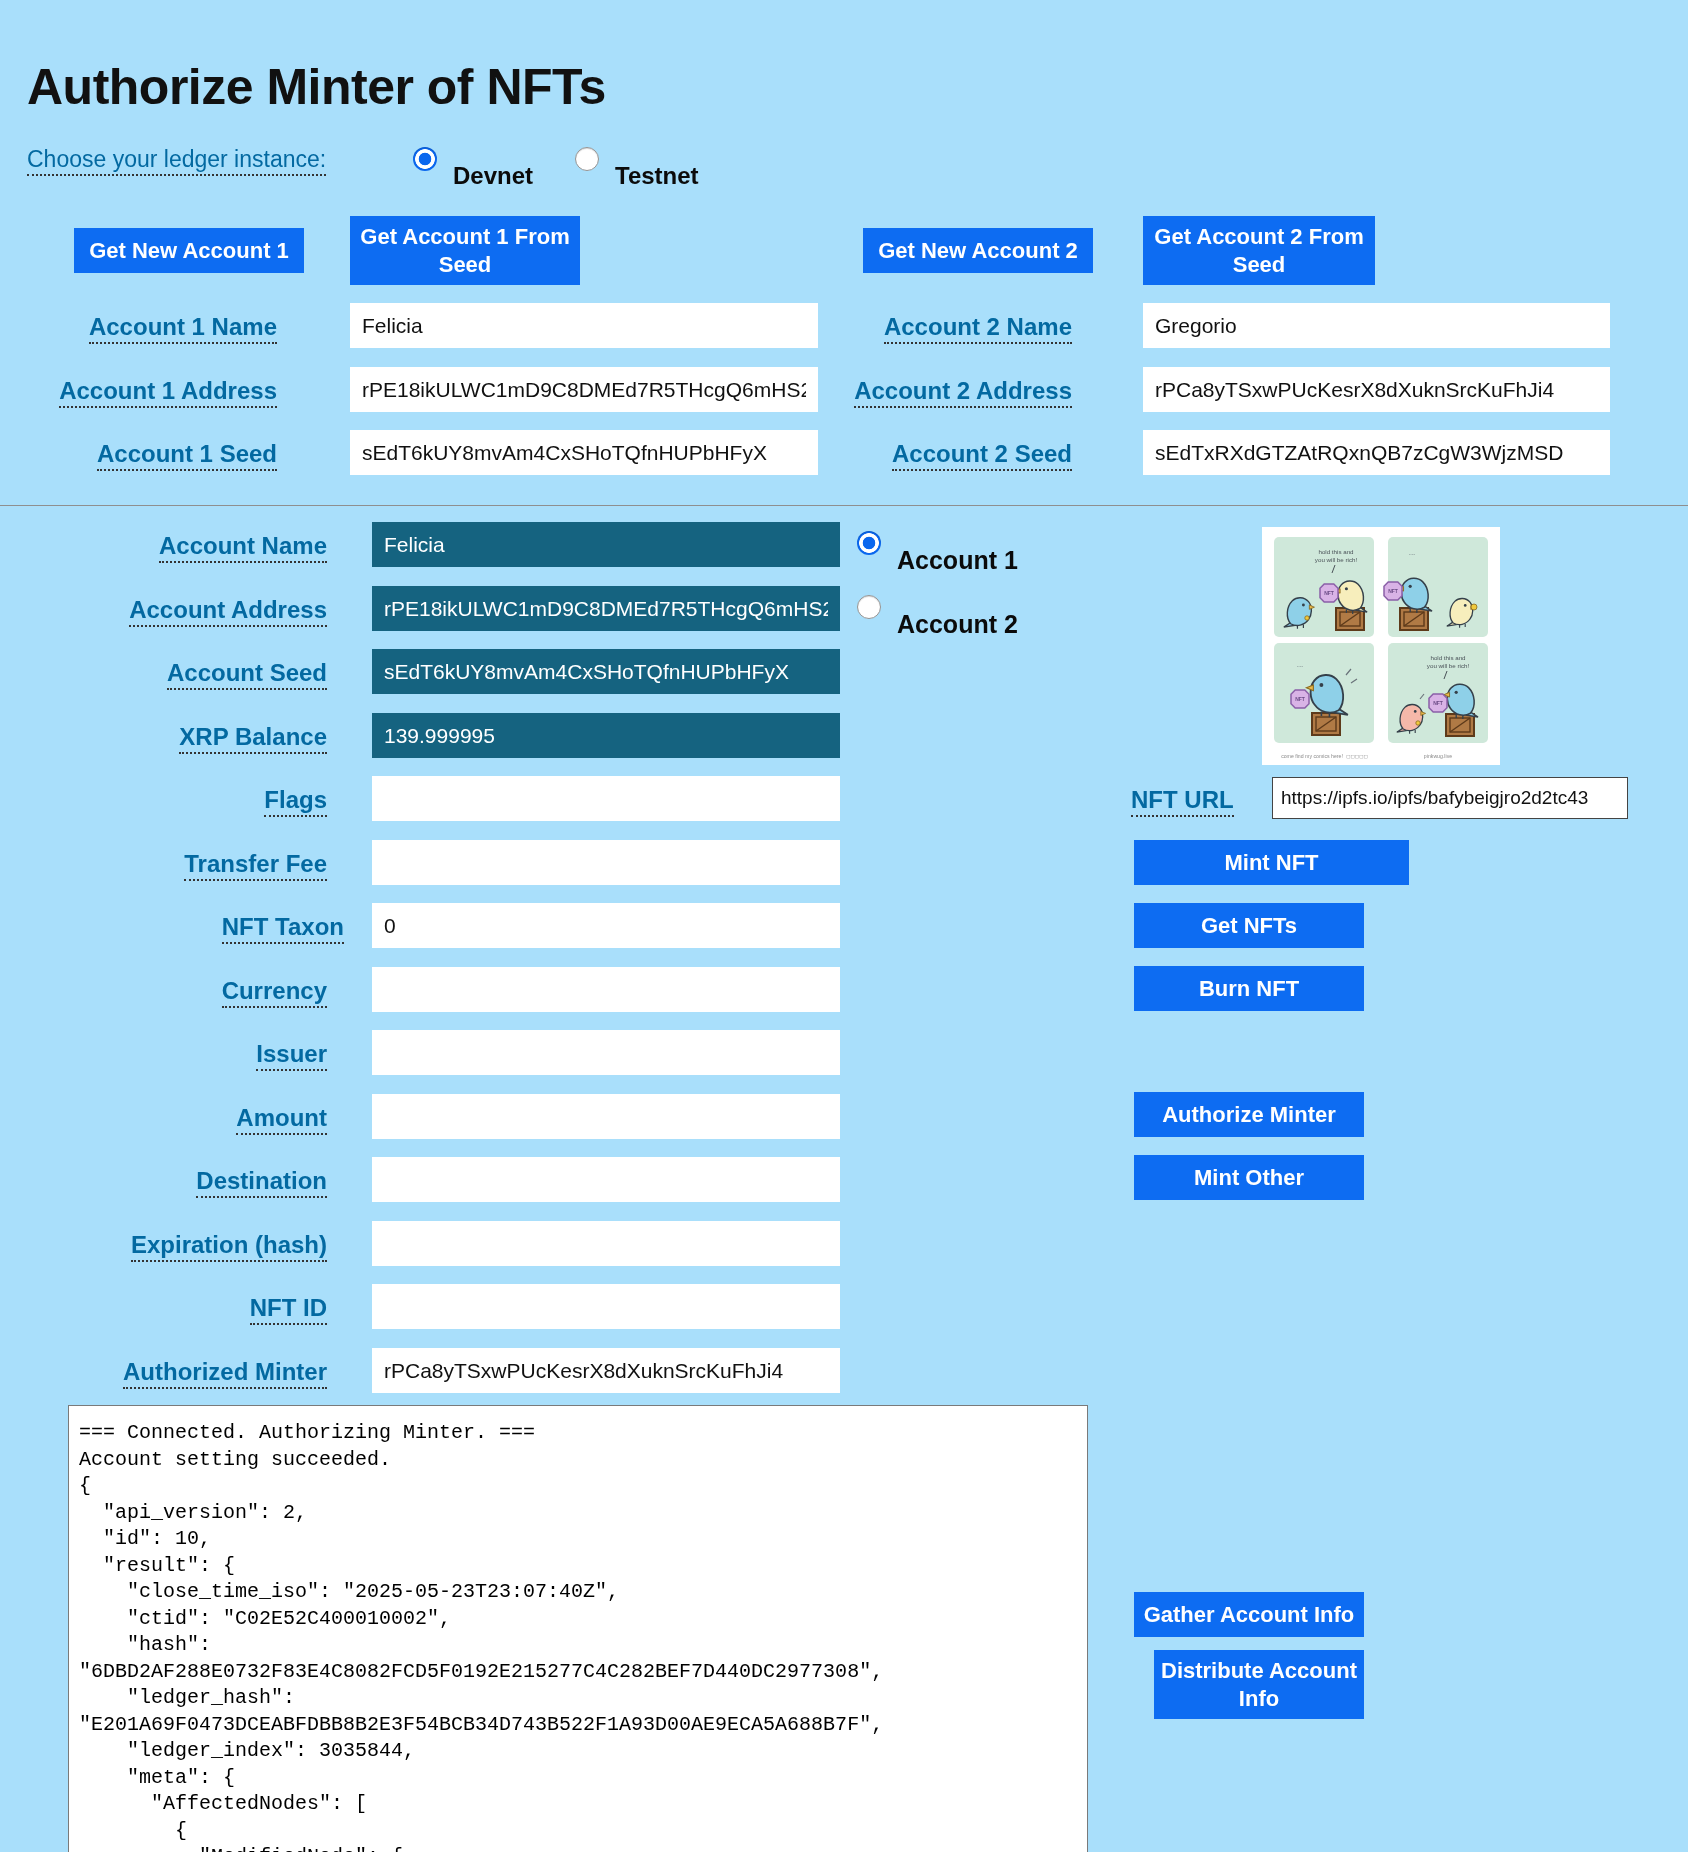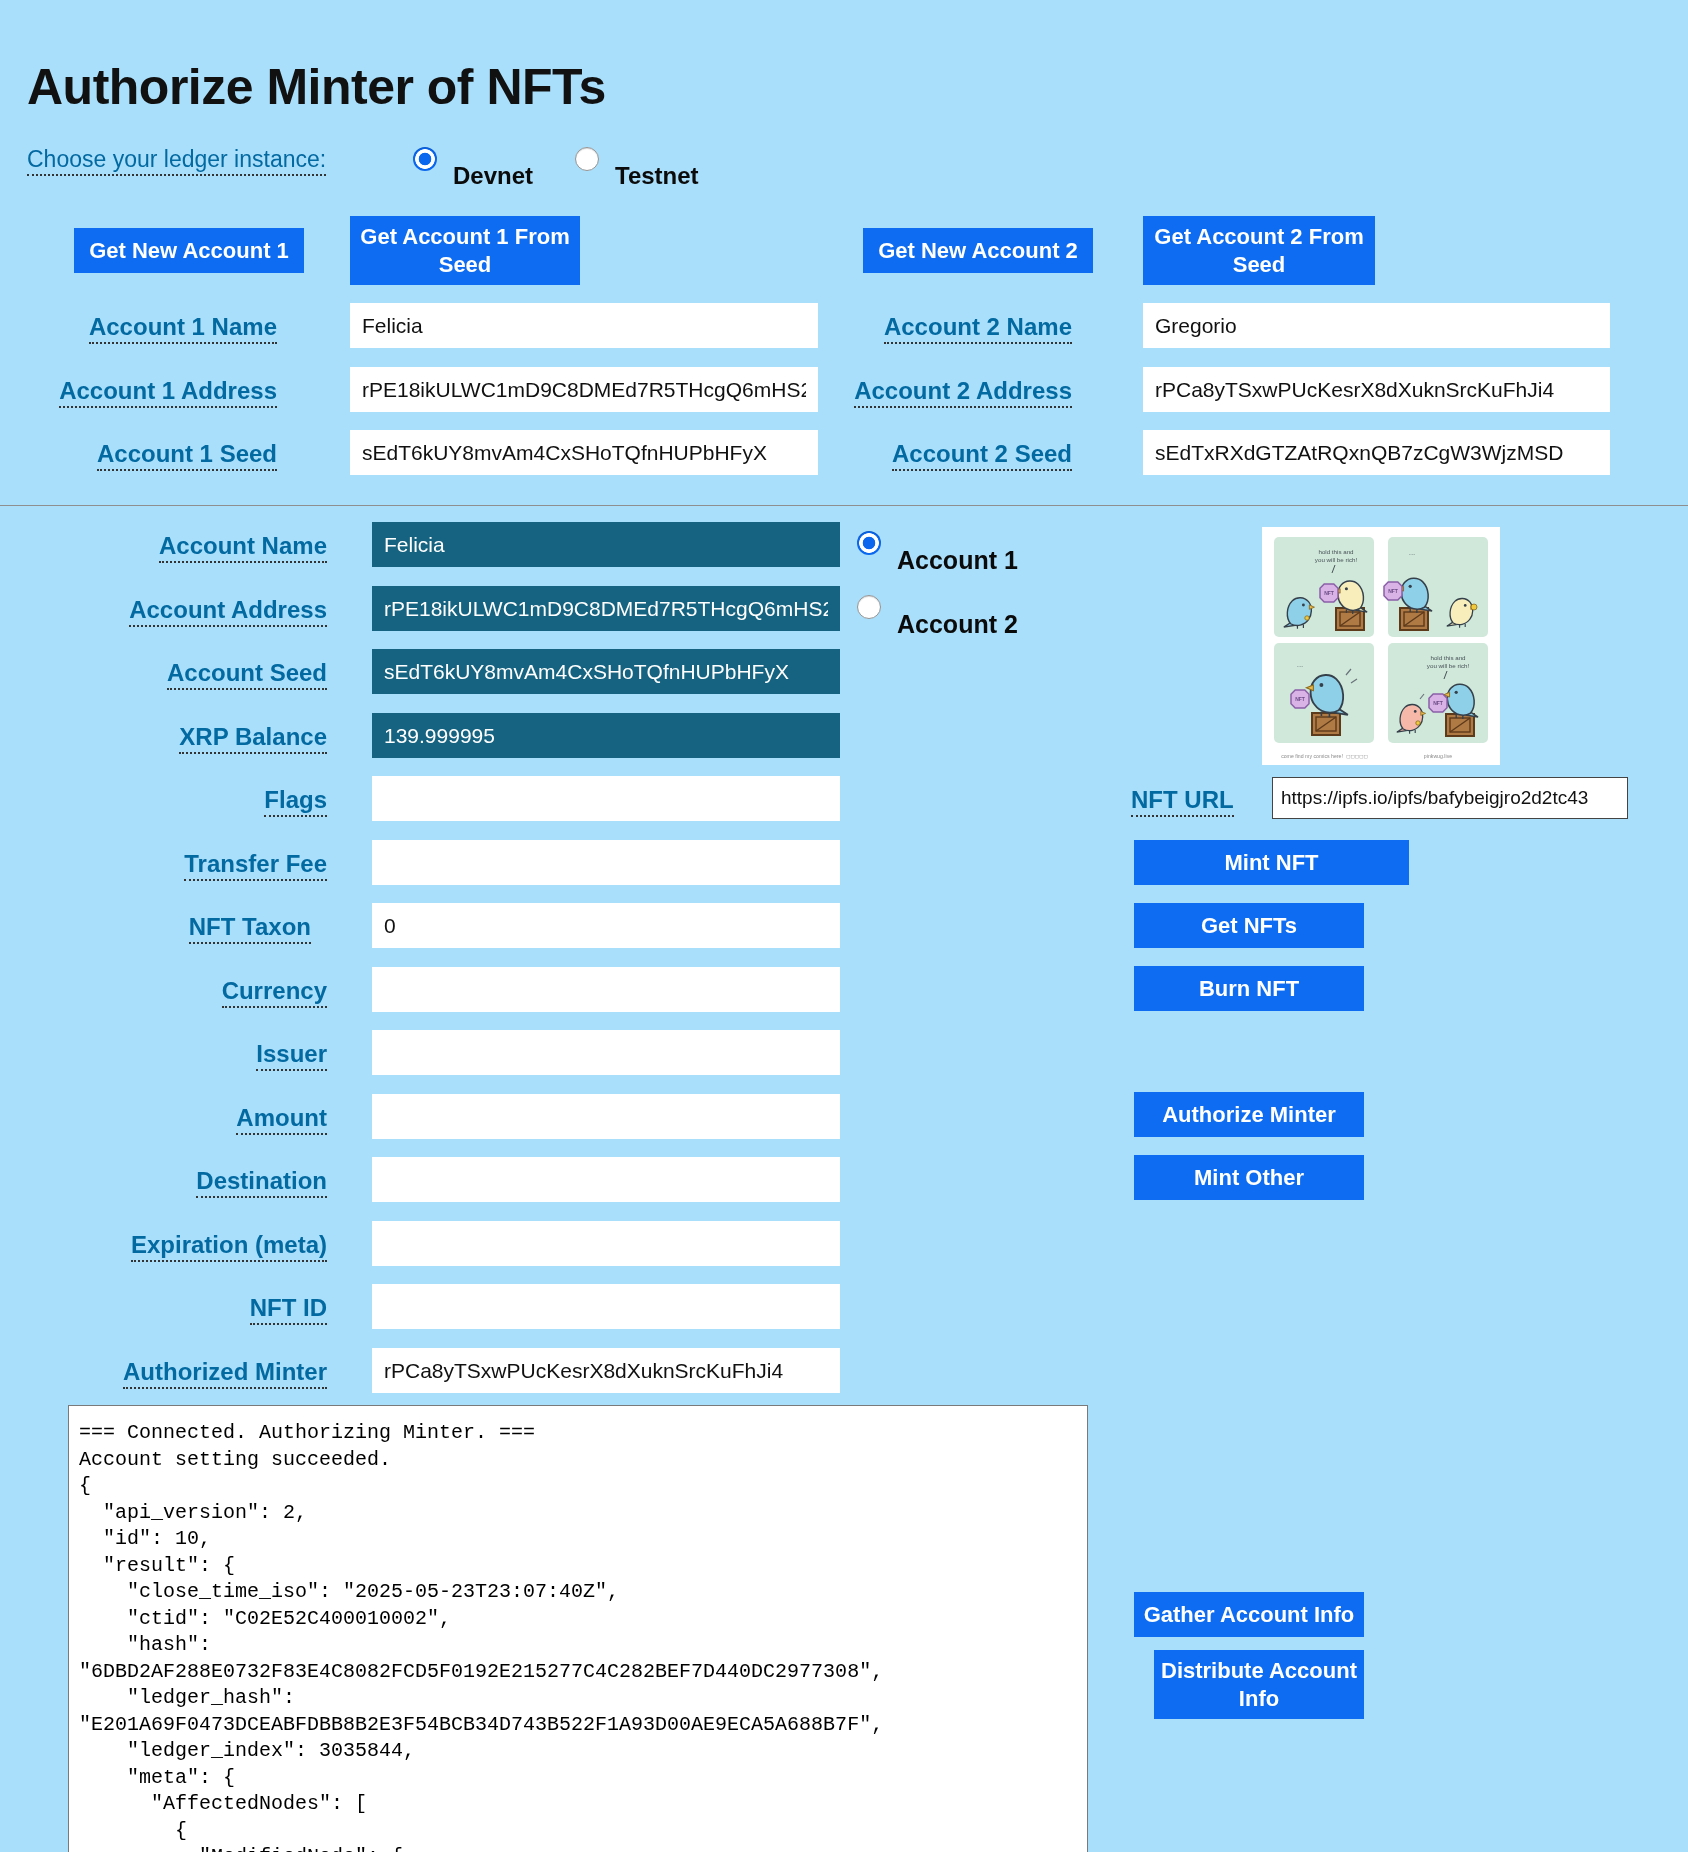--- a/index.html
+++ b/index.html
@@ -108,31 +108,31 @@
     <div class="abs lab-cell" style="left: 27px; top: 596px; width: 300px;"><span class="ulab">Account Address</span></div>
     <div class="abs" style="left: 372px; top: 586px; width: 468px; height: 45px;"><input class="txt dark" value="rPE18ikULWC1mD9C8DMEd7R5THcgQ6mHS2" style=""></div>
     <div class="abs lab-cell" style="left: 27px; top: 659px; width: 300px;"><span class="ulab">Account Seed</span></div>
     <div class="abs" style="left: 372px; top: 649px; width: 468px; height: 45px;"><input class="txt dark" value="sEdT6kUY8mvAm4CxSHoTQfnHUPbHFyX" style=""></div>
     <div class="abs lab-cell" style="left: 27px; top: 723px; width: 300px;"><span class="ulab">XRP Balance</span></div>
     <div class="abs" style="left: 372px; top: 713px; width: 468px; height: 45px;"><input class="txt dark" value="139.999995" style=""></div>
     <div class="abs lab-cell" style="left: 27px; top: 786px; width: 300px;"><span class="ulab">Flags</span></div>
     <div class="abs" style="left: 372px; top: 776px; width: 468px; height: 45px;"><input class="txt" value="" style=""></div>
     <div class="abs lab-cell" style="left: 27px; top: 850px; width: 300px;"><span class="ulab">Transfer Fee</span></div>
     <div class="abs" style="left: 372px; top: 840px; width: 468px; height: 45px;"><input class="txt" value="" style=""></div>
-    <div class="abs lab-cell" style="left: 11px; top: 913px; width: 300px;"><span class="ulab">NFT Taxon</span></div>
+    <div class="abs lab-cell" style="left: 44px; top: 913px; width: 300px;"><span class="ulab">NFT Taxon</span></div>
     <div class="abs" style="left: 372px; top: 903px; width: 468px; height: 45px;"><input class="txt" value="0" style=""></div>
     <div class="abs lab-cell" style="left: 27px; top: 977px; width: 300px;"><span class="ulab">Currency</span></div>
     <div class="abs" style="left: 372px; top: 967px; width: 468px; height: 45px;"><input class="txt" value="" style=""></div>
     <div class="abs lab-cell" style="left: 27px; top: 1040px; width: 300px;"><span class="ulab">Issuer</span></div>
     <div class="abs" style="left: 372px; top: 1030px; width: 468px; height: 45px;"><input class="txt" value="" style=""></div>
     <div class="abs lab-cell" style="left: 27px; top: 1104px; width: 300px;"><span class="ulab">Amount</span></div>
     <div class="abs" style="left: 372px; top: 1094px; width: 468px; height: 45px;"><input class="txt" value="" style=""></div>
     <div class="abs lab-cell" style="left: 27px; top: 1167px; width: 300px;"><span class="ulab">Destination</span></div>
     <div class="abs" style="left: 372px; top: 1157px; width: 468px; height: 45px;"><input class="txt" value="" style=""></div>
-    <div class="abs lab-cell" style="left: 27px; top: 1231px; width: 300px;"><span class="ulab">Expiration (meta)</span></div>
+    <div class="abs lab-cell" style="left: 27px; top: 1231px; width: 300px;"><span class="ulab">Expiration (hash)</span></div>
     <div class="abs" style="left: 372px; top: 1221px; width: 468px; height: 45px;"><input class="txt" value="" style=""></div>
     <div class="abs lab-cell" style="left: 27px; top: 1294px; width: 300px;"><span class="ulab">NFT ID</span></div>
     <div class="abs" style="left: 372px; top: 1284px; width: 468px; height: 45px;"><input class="txt" value="" style=""></div>
     <div class="abs lab-cell" style="left: 27px; top: 1358px; width: 300px;"><span class="ulab">Authorized Minter</span></div>
     <div class="abs" style="left: 372px; top: 1348px; width: 468px; height: 45px;"><input class="txt" value="rPCa8yTSxwPUcKesrX8dXuknSrcKuFhJi4" style=""></div>
   </div>
 
 <span class="abs radio on" style="left:857px; top:531px;"></span>
 <span class="abs radio-label" style="left:897px; top:530px; font-size:25px;">Account 1</span>
 <span class="abs radio" style="left:857px; top:595px;"></span>

